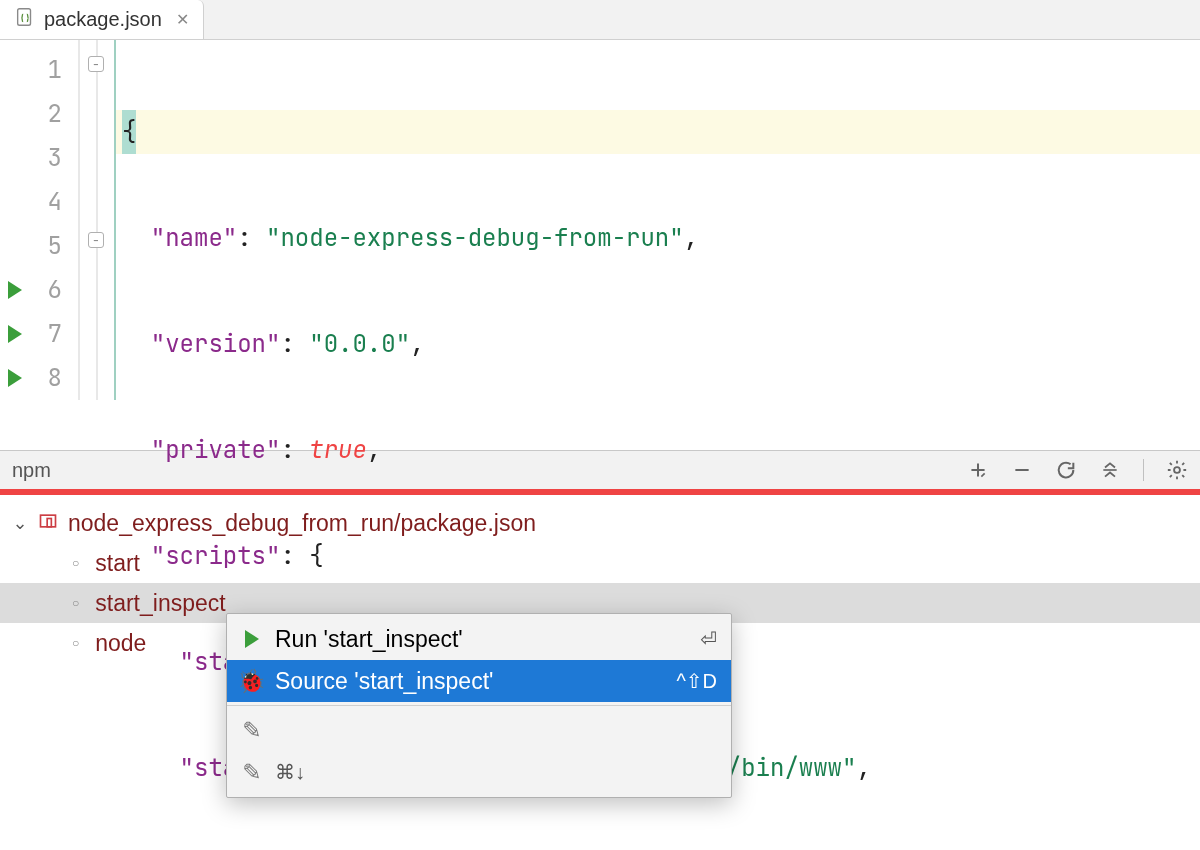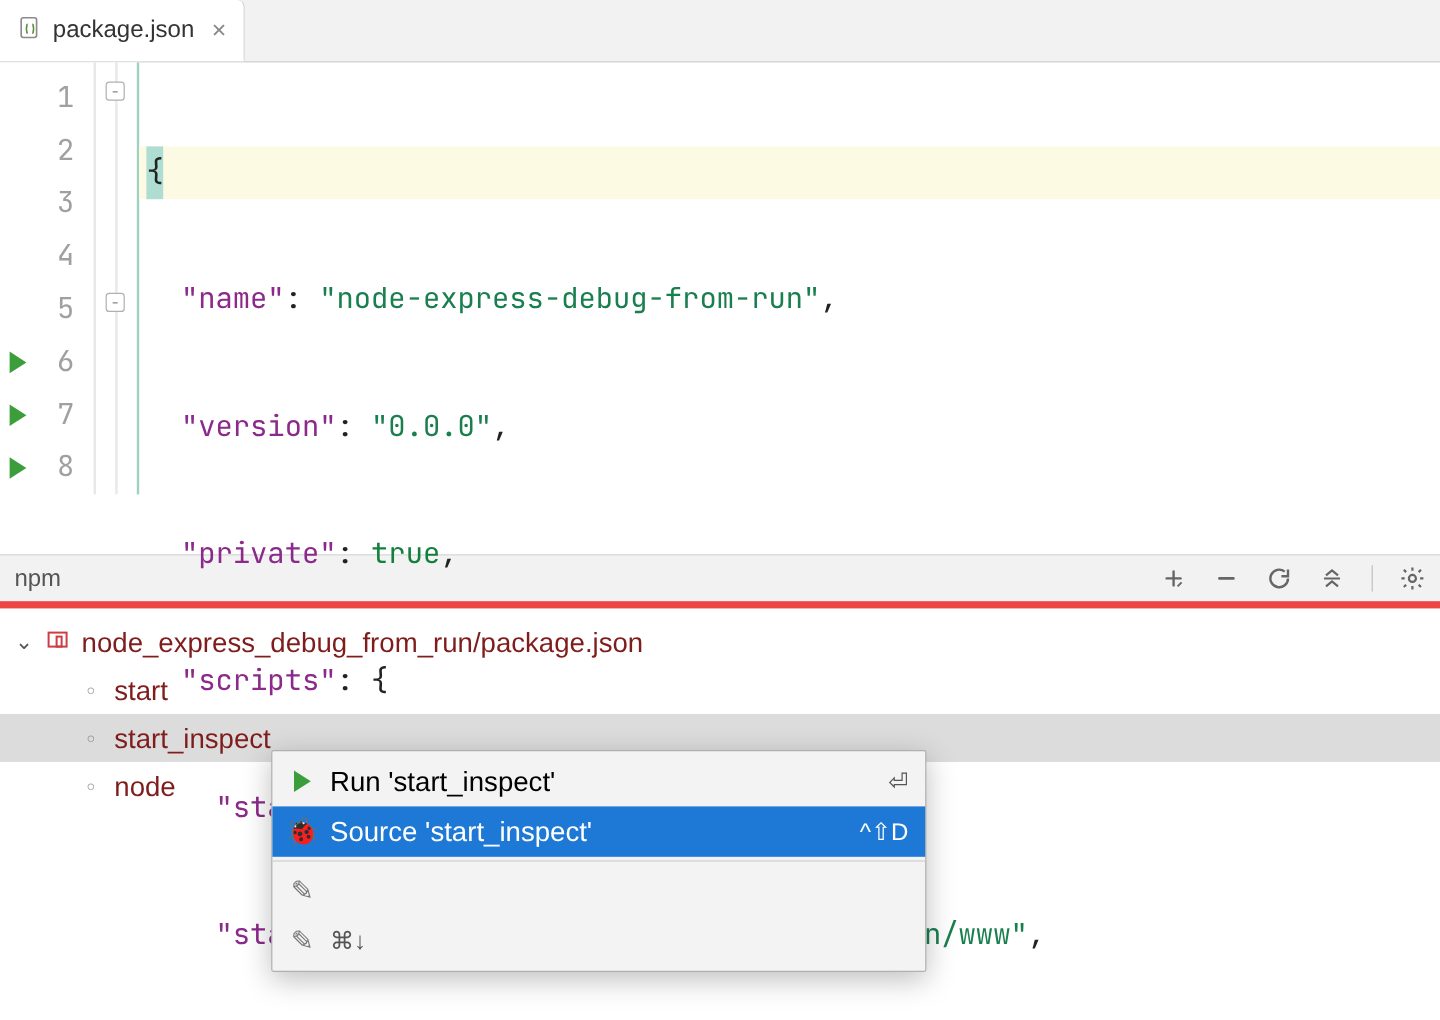--- a/index.html
+++ b/index.html
@@ -6,21 +6,21 @@
     body {
       font-family: "Segoe UI", -apple-system, Arial, sans-serif;
       background: #fff;
       width: 1200px;
       height: 850px;
       overflow: hidden;
       font-size: 21px;
     }
     
     .tab-bar {
-      height: 52px;
+      height: 40px;
       background: #f2f2f2;
       border-bottom: 1px solid #d0d0d0;
       display: flex;
       align-items: stretch;
     }
     .tab {
       display: flex;
       align-items: center;
       background: #fff;
       border-right: 1px solid #d0d0d0;
@@ -97,21 +97,21 @@
       height: 44px; line-height: 44px;
       padding-left: 6px;
     }
     .code .c-row.hl { background: #fdfae3; }
     .cursor-box {
       display: inline-block;
       background: #aeddd1;
     }
     .tok-key { color: #8b2a8b; }
     .tok-str { color: #1a7f4f; }
-    .tok-kw  { color: #15803d; }
+    .tok-kw  { color: #ef4444; font-style: italic; }
     .tok-punc{ color: #222; }
     
     .npm-panel {
       border-top: 1px solid #c8c8c8;
       margin-top: 50px;
       font-size: 23px;
     }
     .npm-header {
       height: 44px;
       background: #f2f2f2;
@@ -133,21 +133,21 @@
     }
     .tree-row.selected { background: #dcdcdc; }
     .tog { color: #555; width: 16px; text-align: center; font-size: 18px;}
     .npm-icon svg { width: 20px; height: 20px; }
     .script-bullet { color: #888; font-size: 12px; margin-left: 60px; margin-right: 6px;}
     .tree-row .sn { color: #7f1d1d; }
     
     .context-menu {
       position: absolute;
       left: 226px; top: 118px;
-      width: 546px;
+      width: 506px;
       background: #f3f3f3;
       border: 1px solid #b0b0b0;
       box-shadow: 0 6px 24px rgba(0,0,0,.25);
       border-radius: 2px;
       font-size: 23px;
       padding: 4px 0;
       z-index: 10;
     }
     .menu-item {
       display: flex; align-items: center;

